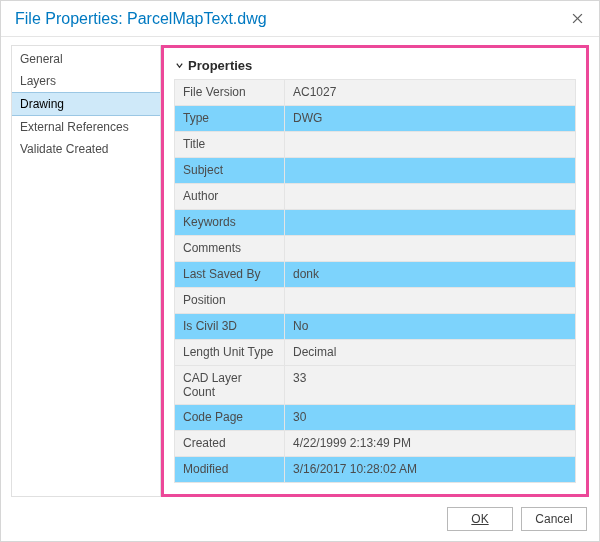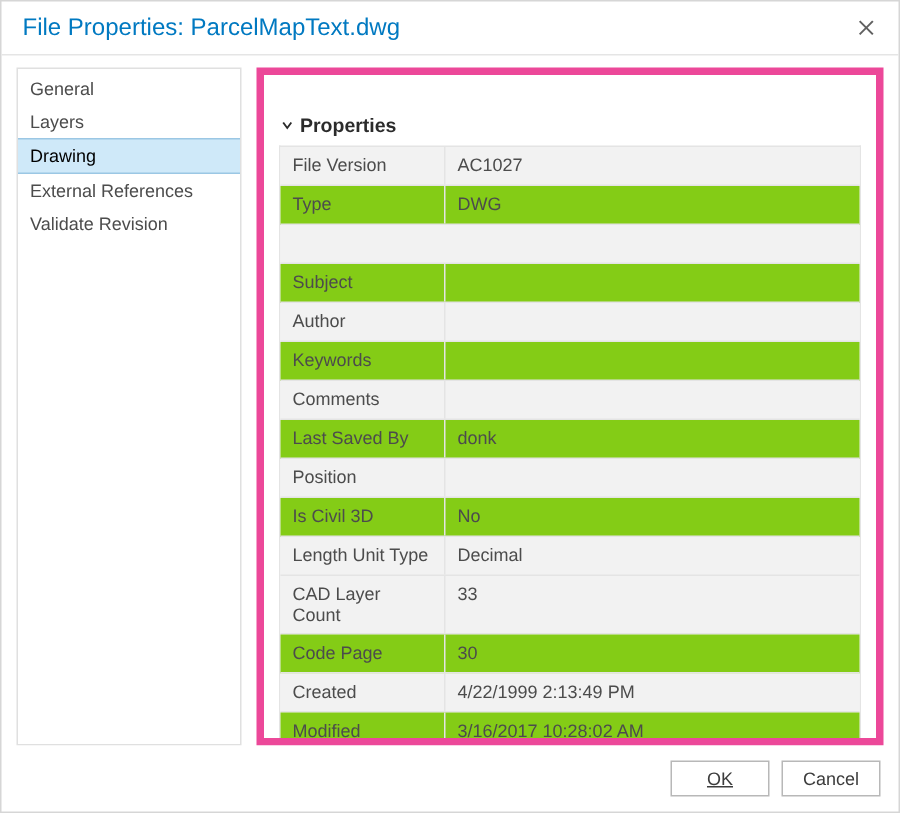--- a/index.html
+++ b/index.html
@@ -38,21 +38,21 @@
     align-items: center;
     justify-content: center;
     cursor: pointer;
     color: #606060;
   }
   .titlebar .close svg { width: 11px; height: 11px; }
   .body {
     flex: 1;
     display: flex;
     padding: 8px 10px 0 10px;
-    gap: 10px;
+    gap: 0;
     overflow: hidden;
   }
   .sidebar {
     width: 150px;
     border: 1px solid #e0e0e0;
     background: #fff;
     padding-top: 2px;
   }
   .side-item {
     padding: 3px 8px;
@@ -62,22 +62,22 @@
   }
   .side-item.selected {
     background: #cfe9f9;
     border-top: 1px solid #9bc7e4;
     border-bottom: 1px solid #9bc7e4;
     color: #000;
     font-weight: normal;
   }
   .main {
     flex: 1;
-    border: 5px solid #ec4899;
-    padding: 24px 10px 10px 10px;
+    border: 3px solid #ec4899;
+    padding: 8px 10px 10px 10px;
     overflow: hidden;
   }
   .section-header {
     display: flex;
     align-items: center;
     gap: 4px;
     font-weight: bold;
     font-size: 13px;
     color: #2b2b2b;
     margin: 2px 0 6px 0;
@@ -94,21 +94,21 @@
   .prop-grid {
     border: 1px solid #e4e4e4;
     border-bottom: none;
   }
   .prop-row {
     display: flex;
     min-height: 26px;
     border-bottom: 1px solid #e4e4e4;
   }
   .prop-row.odd  { background: #f2f2f2; }
-  .prop-row.even { background: #84cc16; }
+  .prop-row.even { background: #7dd3fc; }
   .prop-label {
     width: 110px;
     padding: 5px 8px;
     border-right: 1px solid #e4e4e4;
     color: #4c4c4c;
   }
   .prop-value {
     flex: 1;
     padding: 5px 8px;
     color: #4c4c4c;
@@ -160,21 +160,21 @@
       <div class="side-item">
         <span>Layers</span>
       </div>
       <div class="side-item selected">
         <span>Drawing</span>
       </div>
       <div class="side-item">
         <span>External References</span>
       </div>
       <div class="side-item">
-        <span>Validate Revision</span>
+        <span>Validate Created</span>
       </div>
     </div>
 
     <div class="main">
       <div class="section-header">
         <span class="chev">
           <svg viewBox="0 0 10 10">
               <polyline points="2,3 5,7 8,3" fill="none" stroke="#2b2b2b" stroke-width="1.4"></polyline>
             </svg>
         </span>
@@ -184,20 +184,21 @@
       <div class="prop-grid" id="prop-grid">
           <div class="prop-row odd">
             <div class="prop-label">File Version</div>
             <div class="prop-value">AC1027</div>
           </div>
           <div class="prop-row even">
             <div class="prop-label">Type</div>
             <div class="prop-value">DWG</div>
           </div>
           <div class="prop-row odd">
+            <div class="prop-label">Title</div>
             <div class="prop-value"></div>
           </div>
           <div class="prop-row even">
             <div class="prop-label">Subject</div>
             <div class="prop-value"></div>
           </div>
           <div class="prop-row odd">
             <div class="prop-label">Author</div>
             <div class="prop-value"></div>
           </div>

